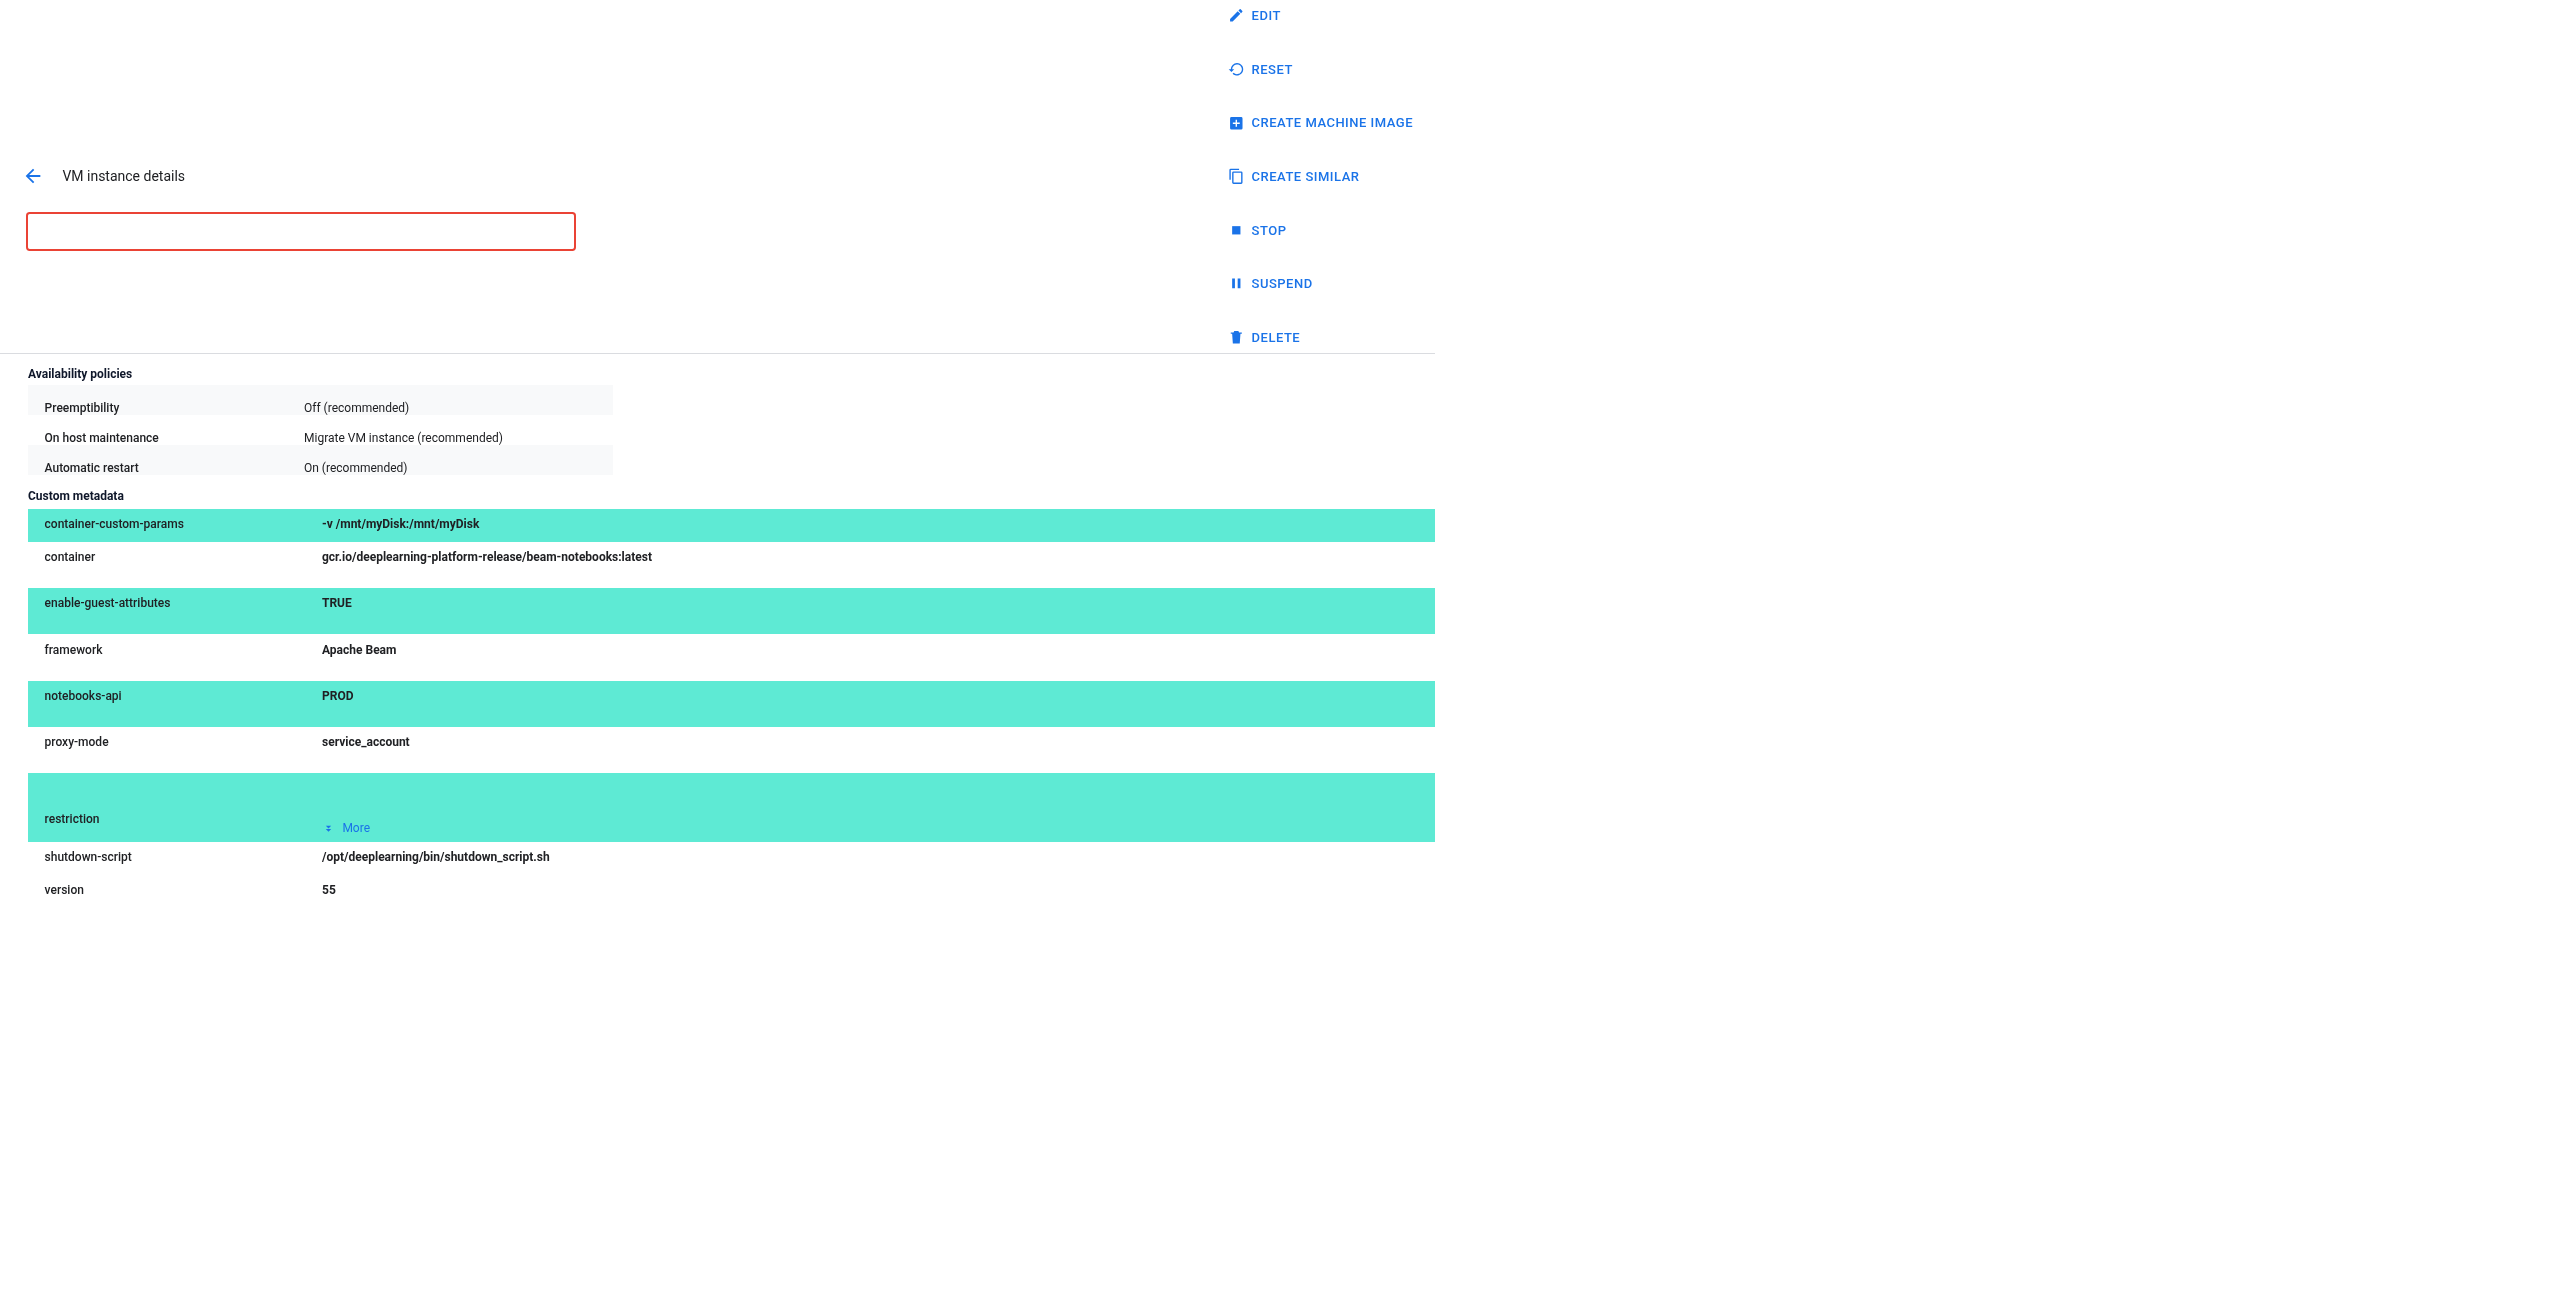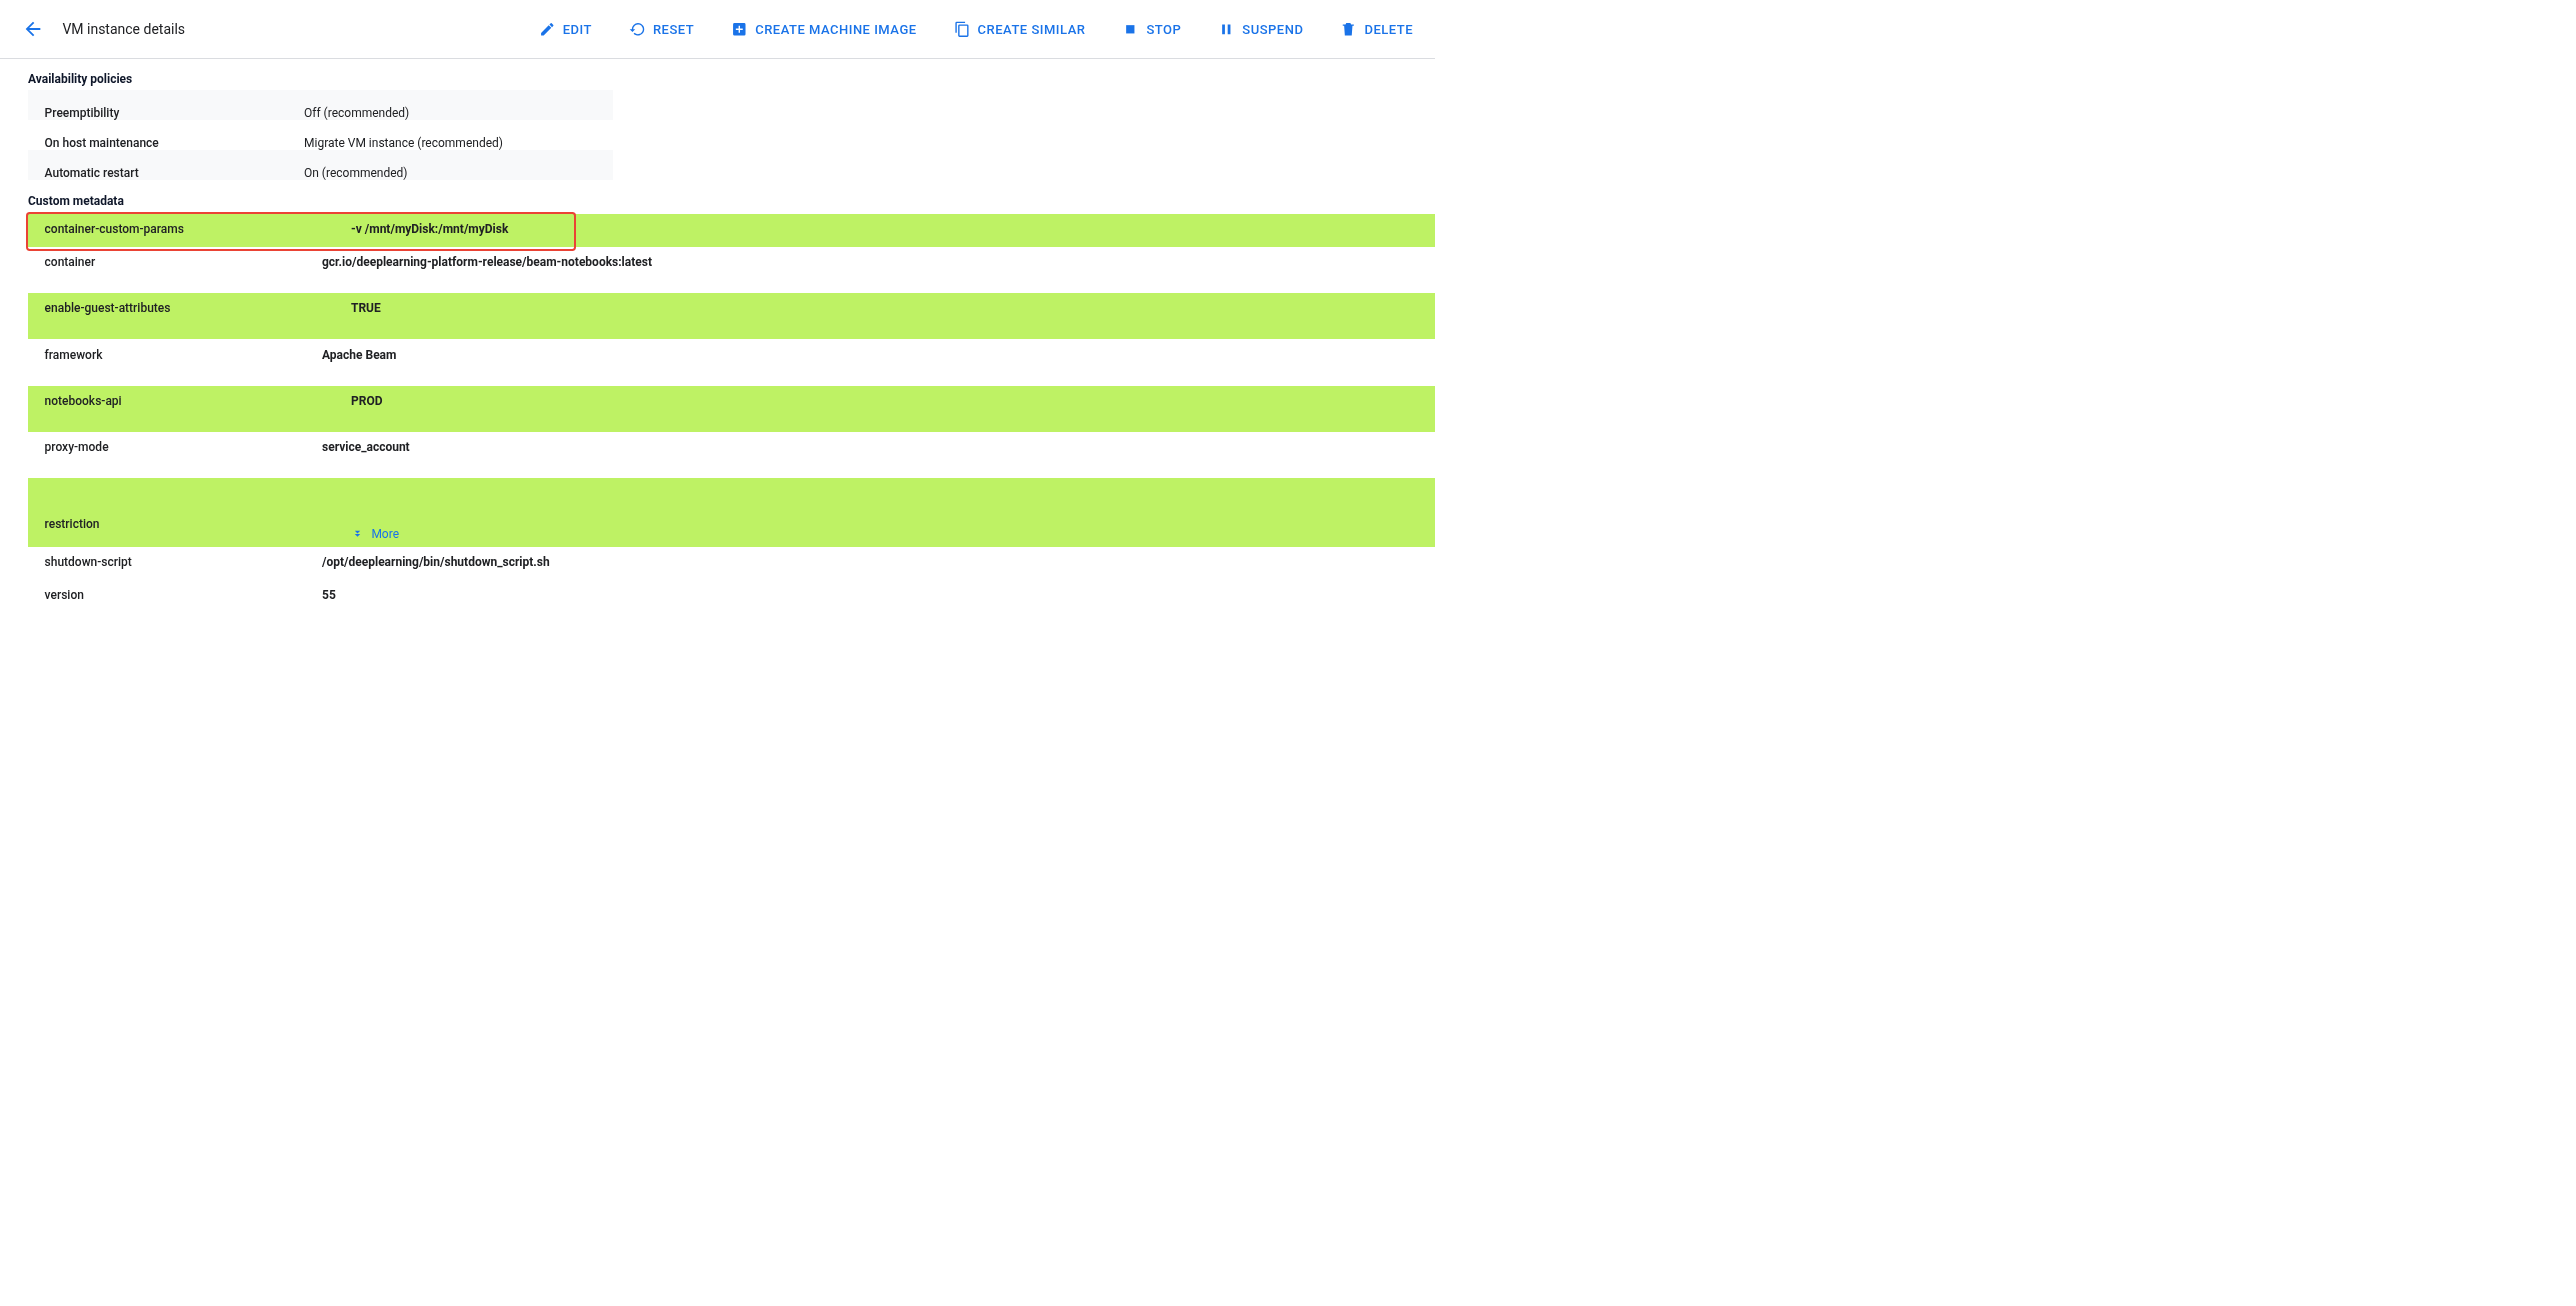--- a/index.html
+++ b/index.html
@@ -29,20 +29,21 @@
     font-size: 14px;
     font-weight: 400;
     color: #202124;
     flex: 0 0 auto;
     margin-right: auto;
   }
   .actions {
     display: flex;
     gap: 37px;
     margin-left: 92px;
+    flex-direction: column;
   }
   .action-btn {
     display: flex;
     align-items: center;
     gap: 7.4px;
     color: #1a73e8;
     font-size: 13px;
     font-weight: 500;
     letter-spacing: 0.5px;
     cursor: pointer;
@@ -92,21 +93,21 @@
     font-weight: 500;
     font-size: 12px;
     color: #202124;
   }
   .meta-row .val {
     flex: 1;
     font-size: 12px;
     color: #202124;
     font-weight: bold;
   }
-  .meta-row.shaded { background: #bef264; gap: 29px; }
+  .meta-row.shaded { background: #5eead4; }
   .meta-row.tall { padding-top: 8.3px; padding-bottom: 24px; }
   .meta-row.restriction .val-wrap {
     flex: 1;
     padding-top: 40px;
   }
   .meta-row.restriction { align-items: stretch; padding: 8.3px 0 6.4px 0; }
   .meta-row.restriction .key-col {
     width: 294px;
     padding-left: 16.6px;
     display: flex;

